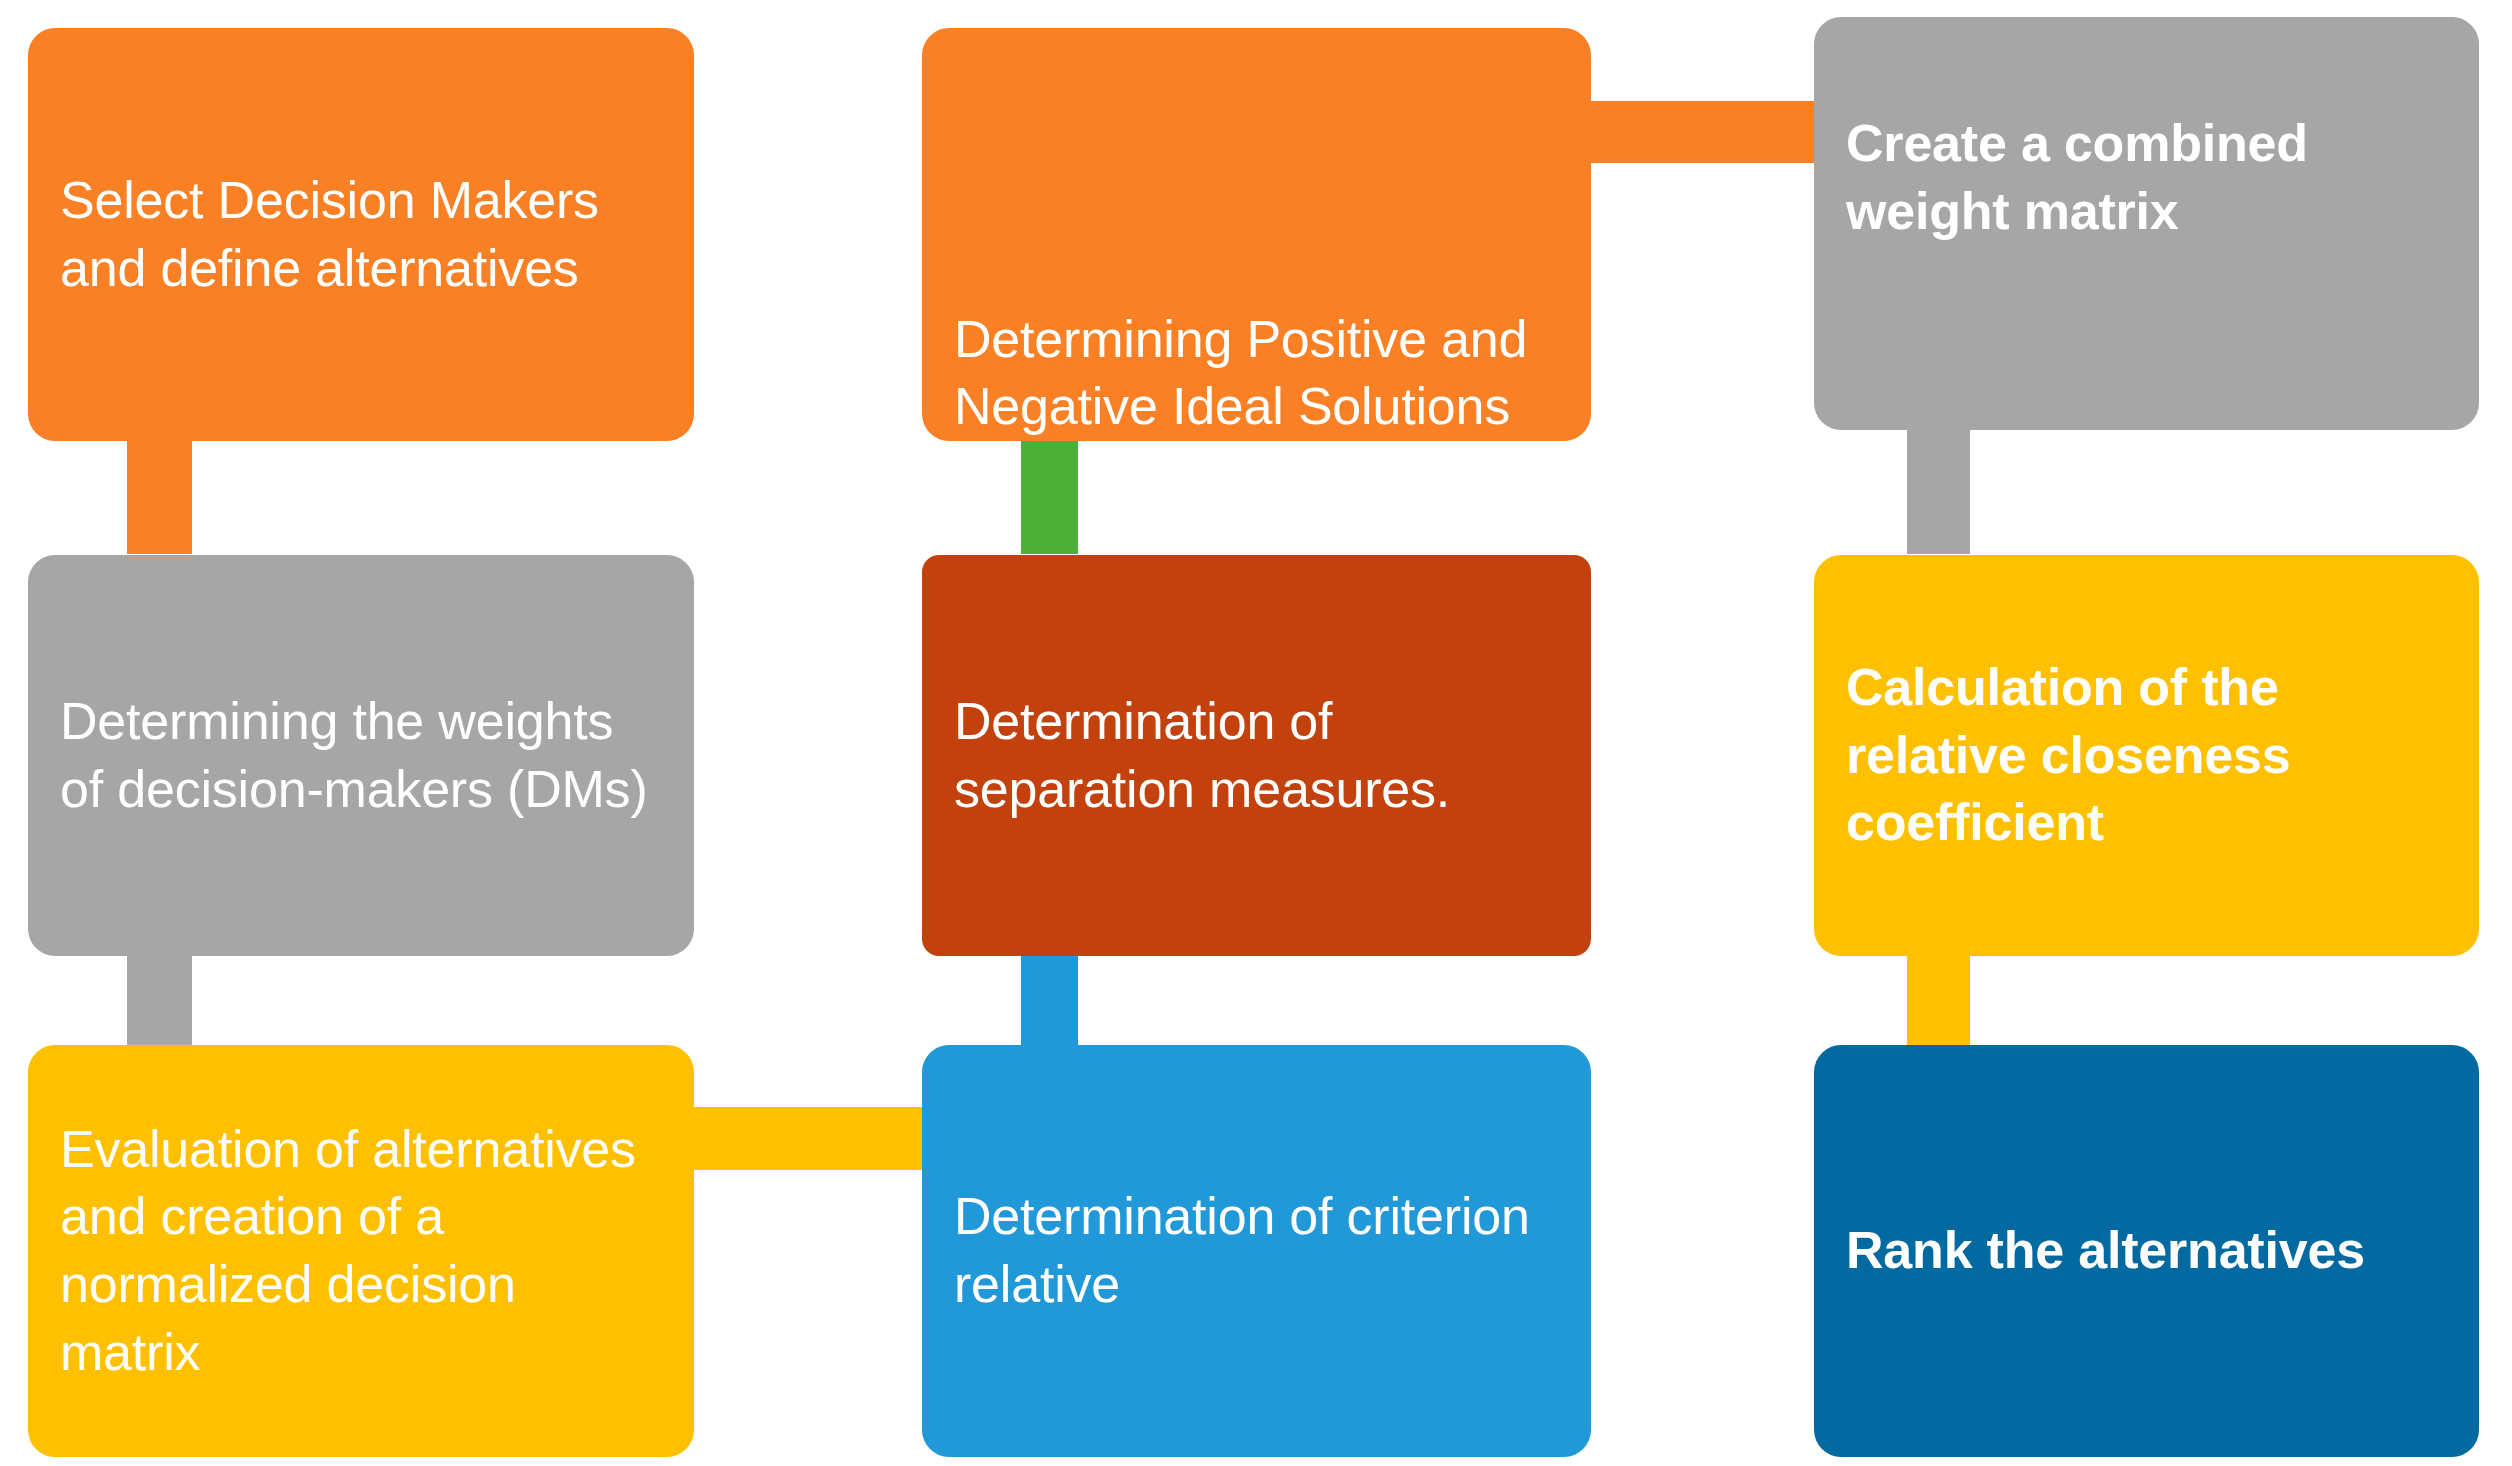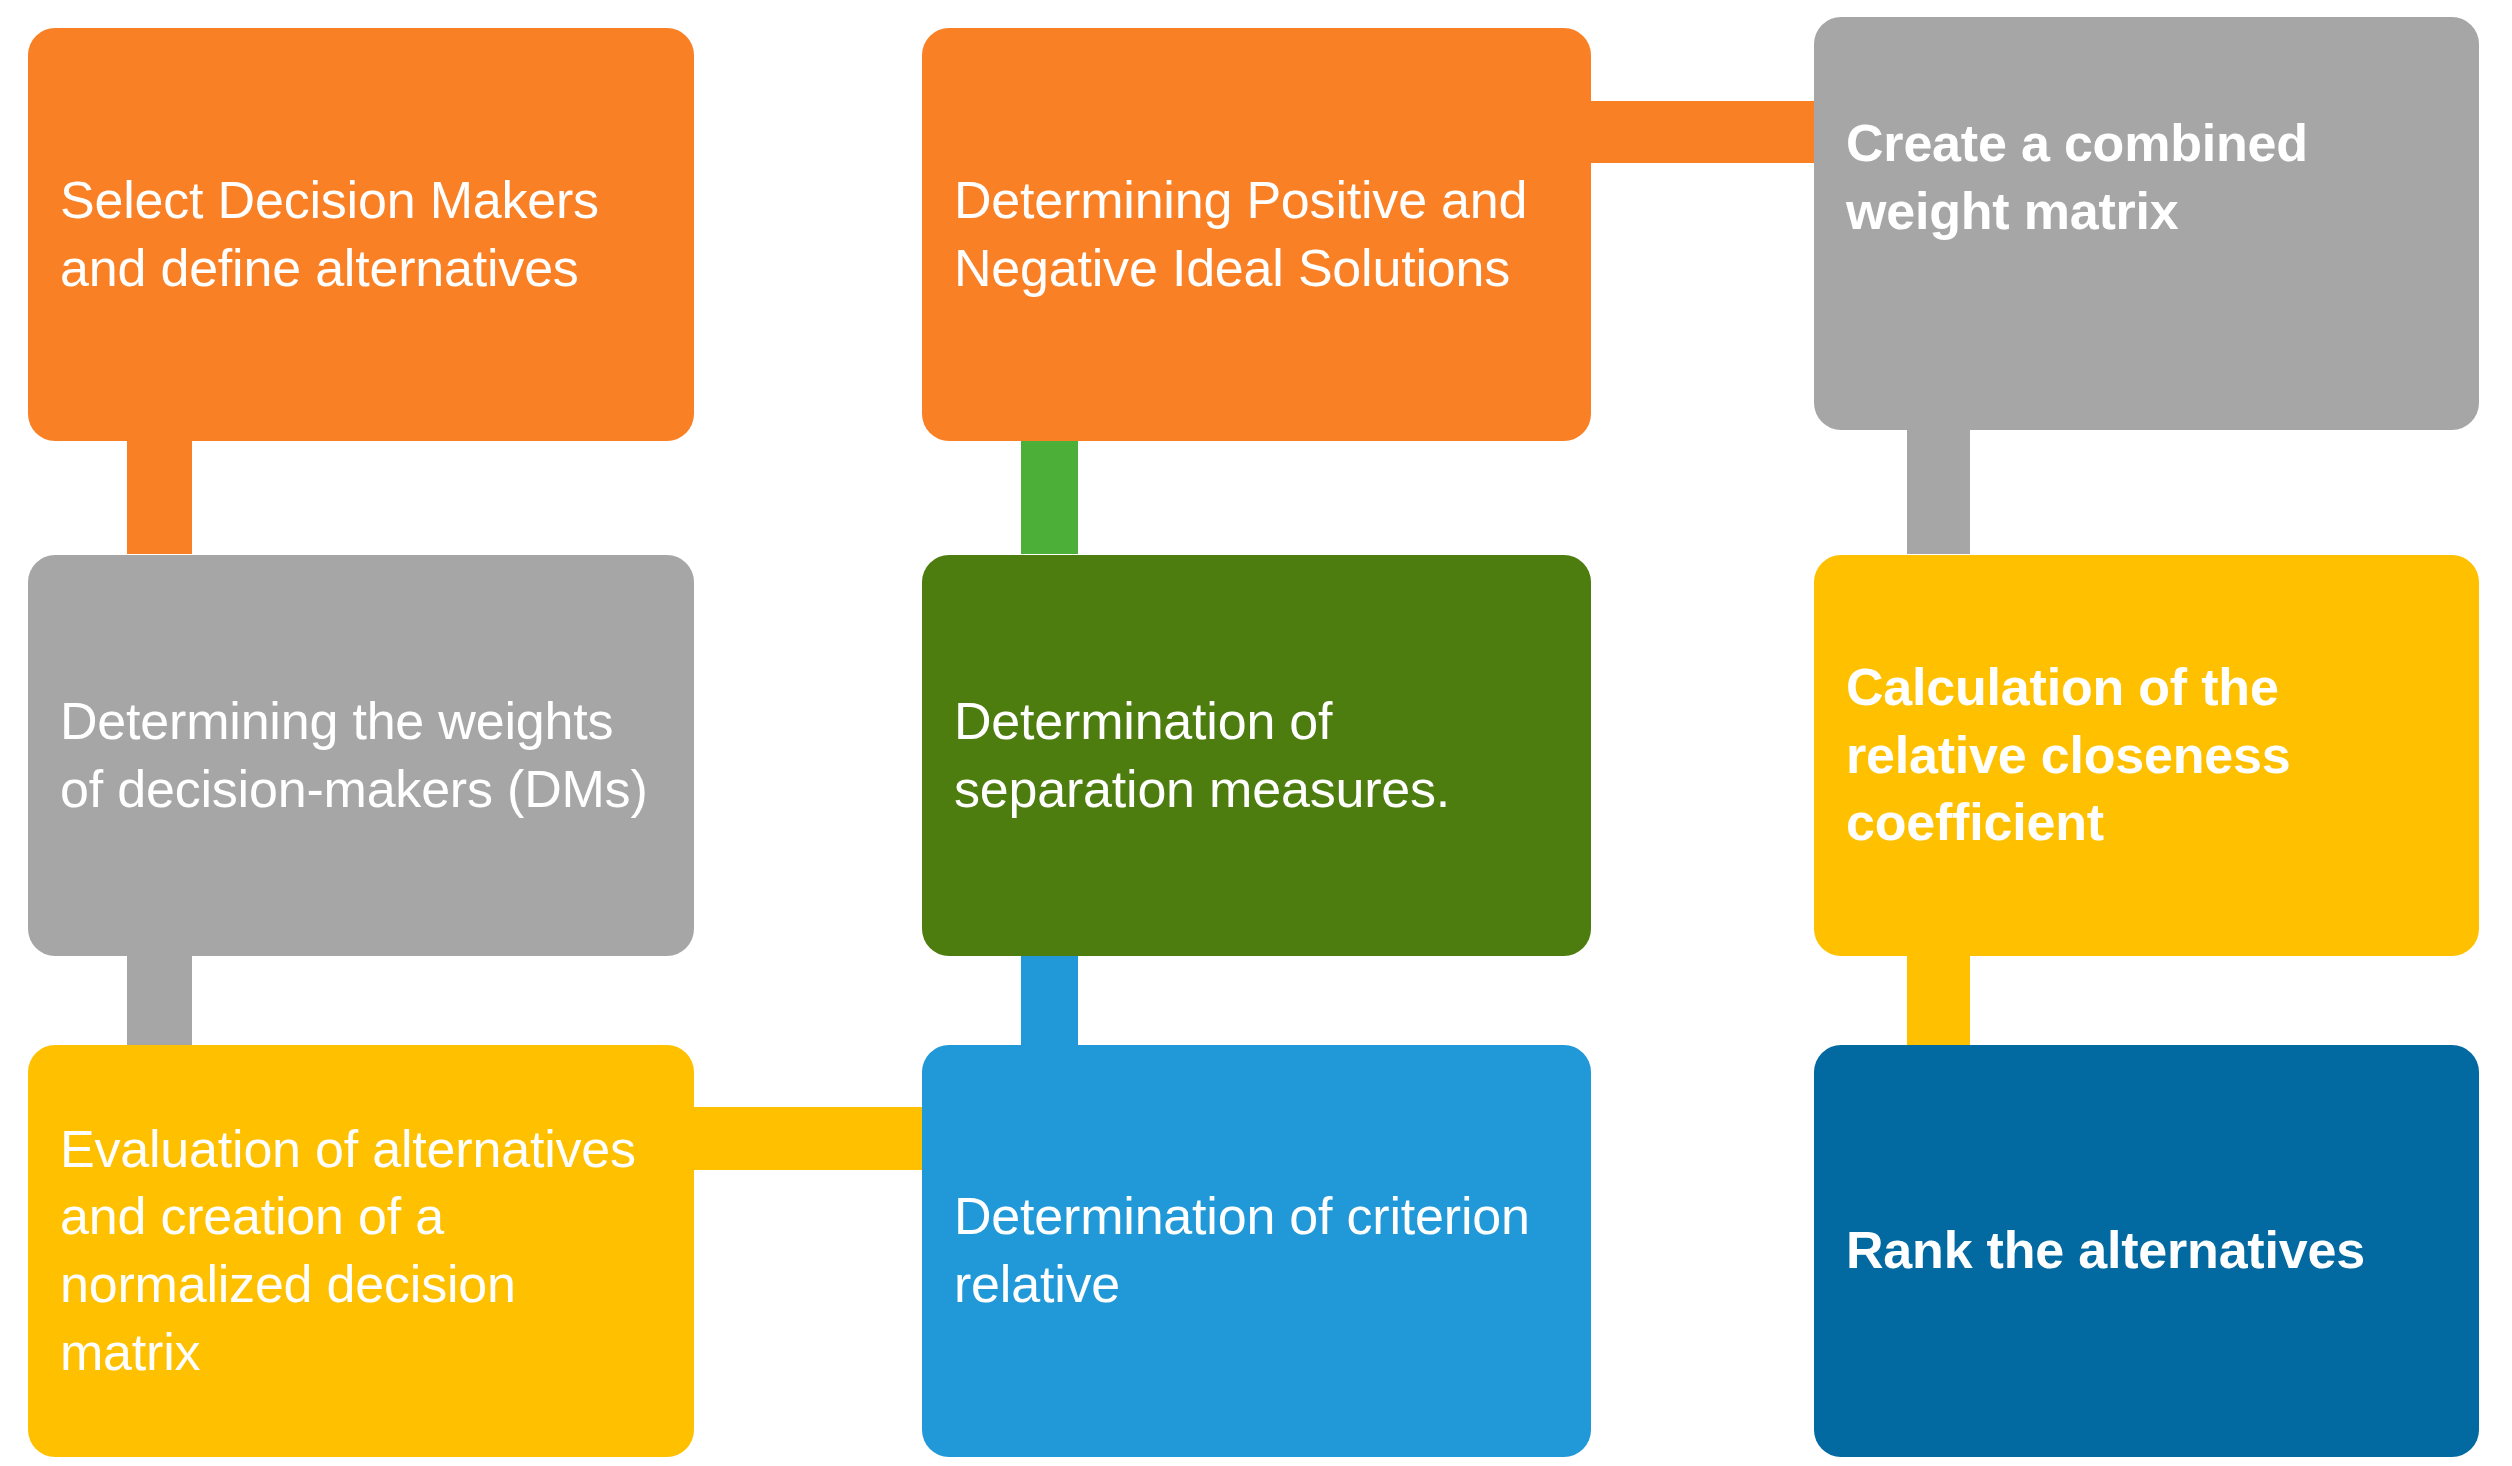--- a/index.html
+++ b/index.html
@@ -68,33 +68,33 @@
   <div class="connector" style="left:1579px; top:101px; width:245px; height:62px; background:#FA8026;"></div>
 
   <div class="connector" style="left:1907px; top:427px; width:63px; height:127px; background:#A6A6A6;"></div>
 
   <div class="connector" style="left:1907px; top:918px; width:63px; height:142px; background:#FFC000;"></div>
 
   <div class="node col-a row-1" style="background:#FA8026;">
     <span class="node-text">Select Decision Makers and define alternatives</span>
   </div>
 
-  <div class="node col-b row-1" style="background:#FA8026;">
+  <div class="node col-b row-1" style="background:#FA8026;align-items:flex-end;">
     <span class="node-text">Determining Positive and Negative Ideal Solutions</span>
   </div>
 
   <div class="node col-c" style="background:#A6A6A6; top:17.4px; height:413px;">
     <span class="node-text" style="transform:translateY(-46px);">Create a combined weight matrix</span>
   </div>
 
   <div class="node col-a row-2" style="background:#A6A6A6;">
     <span class="node-text">Determining the weights of decision-makers (DMs)</span>
   </div>
 
-  <div class="node col-b row-2" style="background:#4d7c0f;">
+  <div class="node col-b row-2" style="background:#c2410c;border-radius:17px;">
     <span class="node-text">Determination of separation measures.</span>
   </div>
 
   <div class="node col-c row-2" style="background:#FFC000;padding-left:32px;">
     <span class="node-text">Calculation of the relative closeness coefficient</span>
   </div>
 
   <div class="node col-a row-3" style="background:#FFC000;justify-content:flex-end;">
     <span class="node-text">Evaluation of alternatives and creation of a normalized decision matrix</span>
   </div>

